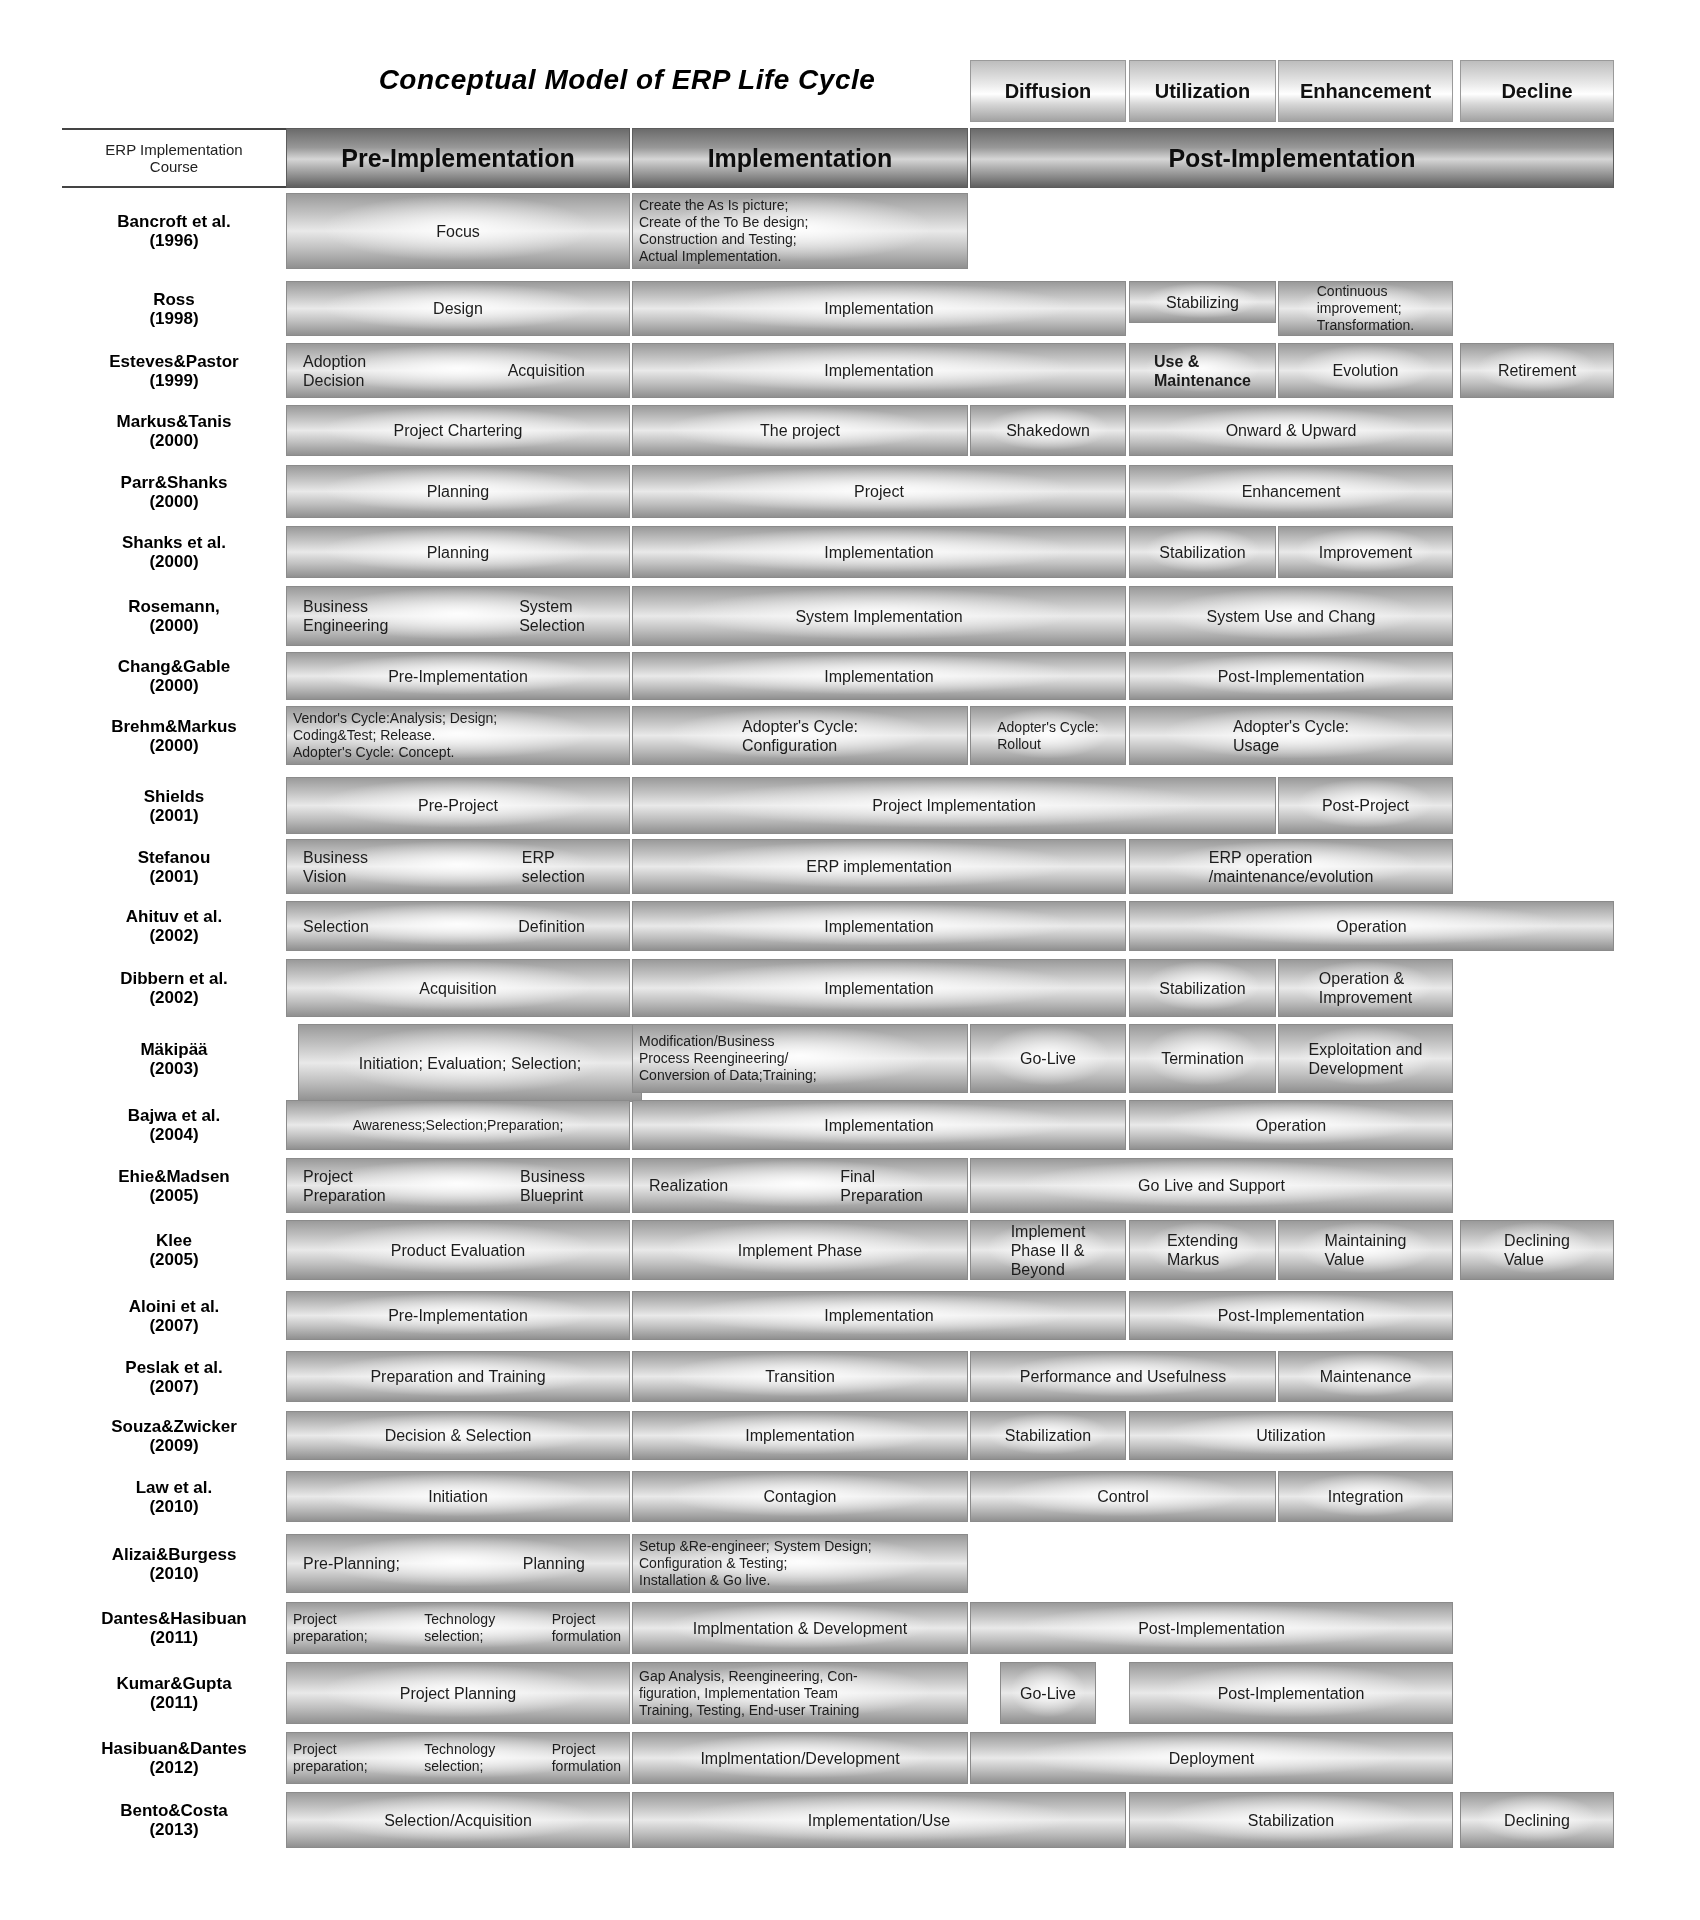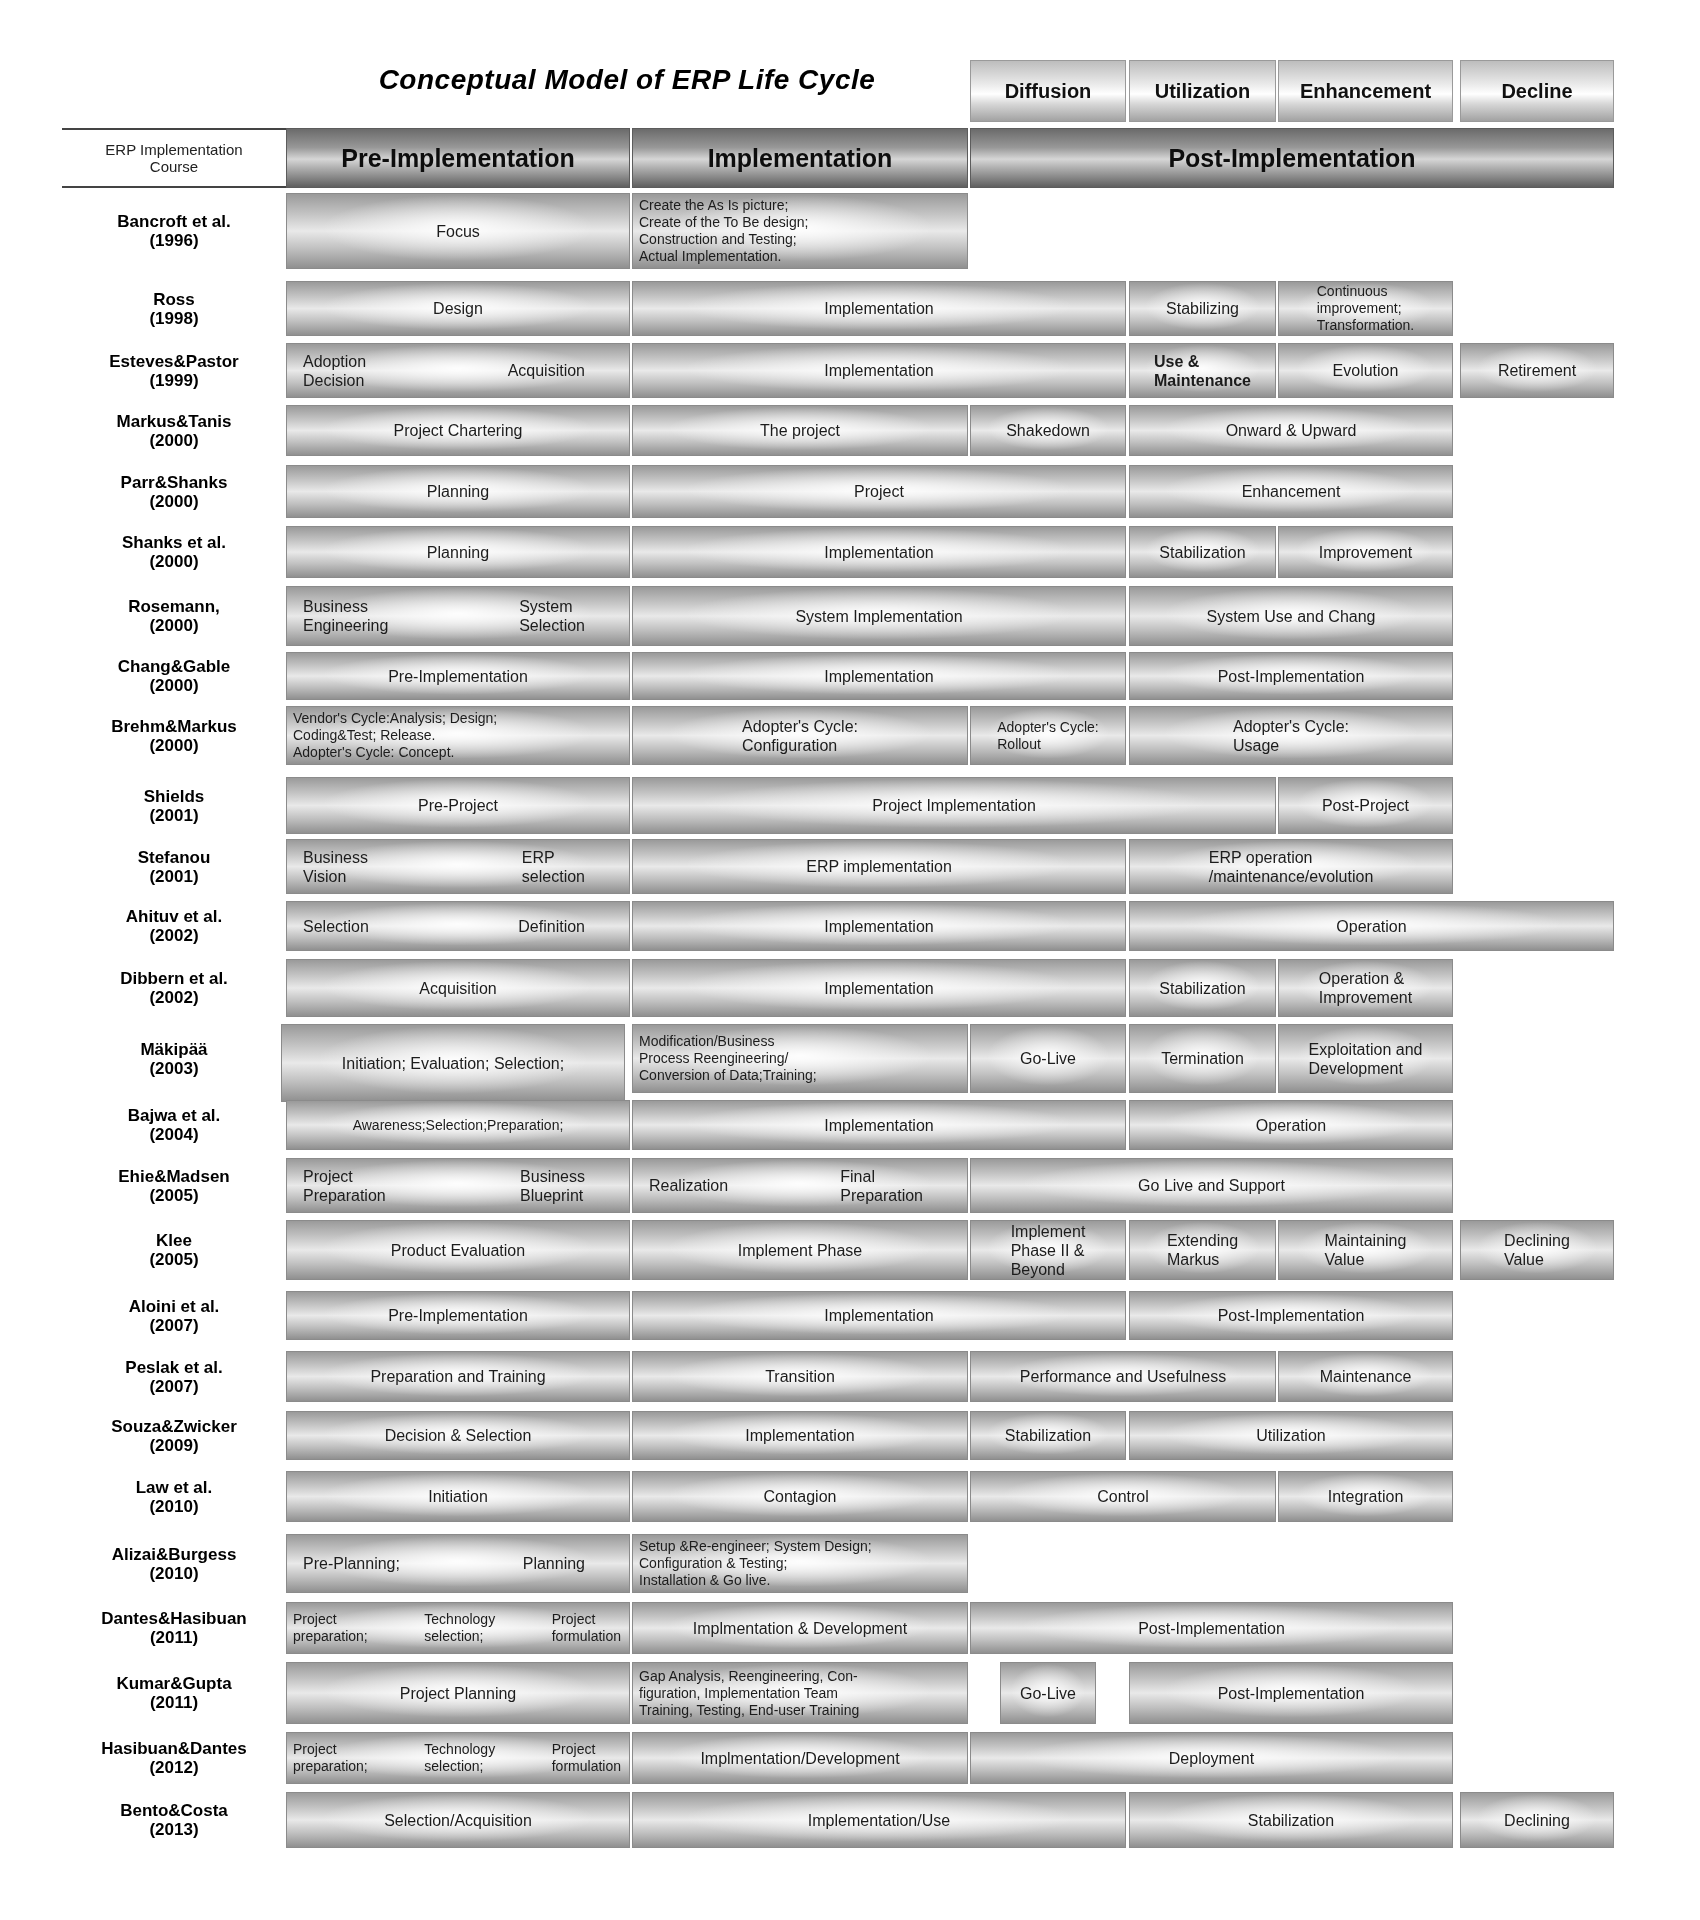--- a/index.html
+++ b/index.html
@@ -81,21 +81,21 @@
       <div class="rowlabel" style="top: 281px; height: 55px;">
         <span>Ross</span>
         <span>(1998)</span>
       </div>
       <div class="cell" style="left: 286px; top: 281px; width: 344px; height: 55px;">
         <span>Design</span>
       </div>
       <div class="cell" style="left: 632px; top: 281px; width: 494px; height: 55px;">
         <span>Implementation</span>
       </div>
-      <div class="cell" style="left: 1129px; top: 281px; width: 147px; height: 55px;">
+      <div class="cell" style="left: 1129px; top: 281px; width: 147px; height: 42px;">
         <span>Stabilizing</span>
       </div>
       <div class="cell leftlines small" style="left: 1278px; top: 281px; width: 175px; height: 55px;">
         <span>Continuous
 improvement;
 Transformation.</span>
       </div>
       <div class="rowlabel" style="top: 343px; height: 55px;">
         <span>Esteves&amp;Pastor</span>
         <span>(1999)</span>
@@ -271,21 +271,21 @@
         <span>Stabilization</span>
       </div>
       <div class="cell leftlines" style="left: 1278px; top: 959px; width: 175px; height: 58px;">
         <span>Operation &amp;
 Improvement</span>
       </div>
       <div class="rowlabel" style="top: 1024px; height: 69px;">
         <span>Mäkipää</span>
         <span>(2003)</span>
       </div>
-      <div class="cell" style="left: 281px; top: 1024px; width: 344px; height: 78px;">
+      <div class="cell" style="left: 298px; top: 1024px; width: 344px; height: 78px;">
         <span>Initiation; Evaluation; Selection;</span>
       </div>
       <div class="cell left small" style="left: 632px; top: 1024px; width: 336px; height: 69px;">
         <span>Modification/Business
 Process Reengineering/
 Conversion of Data;Training;</span>
       </div>
       <div class="cell" style="left: 970px; top: 1024px; width: 156px; height: 69px;">
         <span>Go-Live</span>
       </div>

